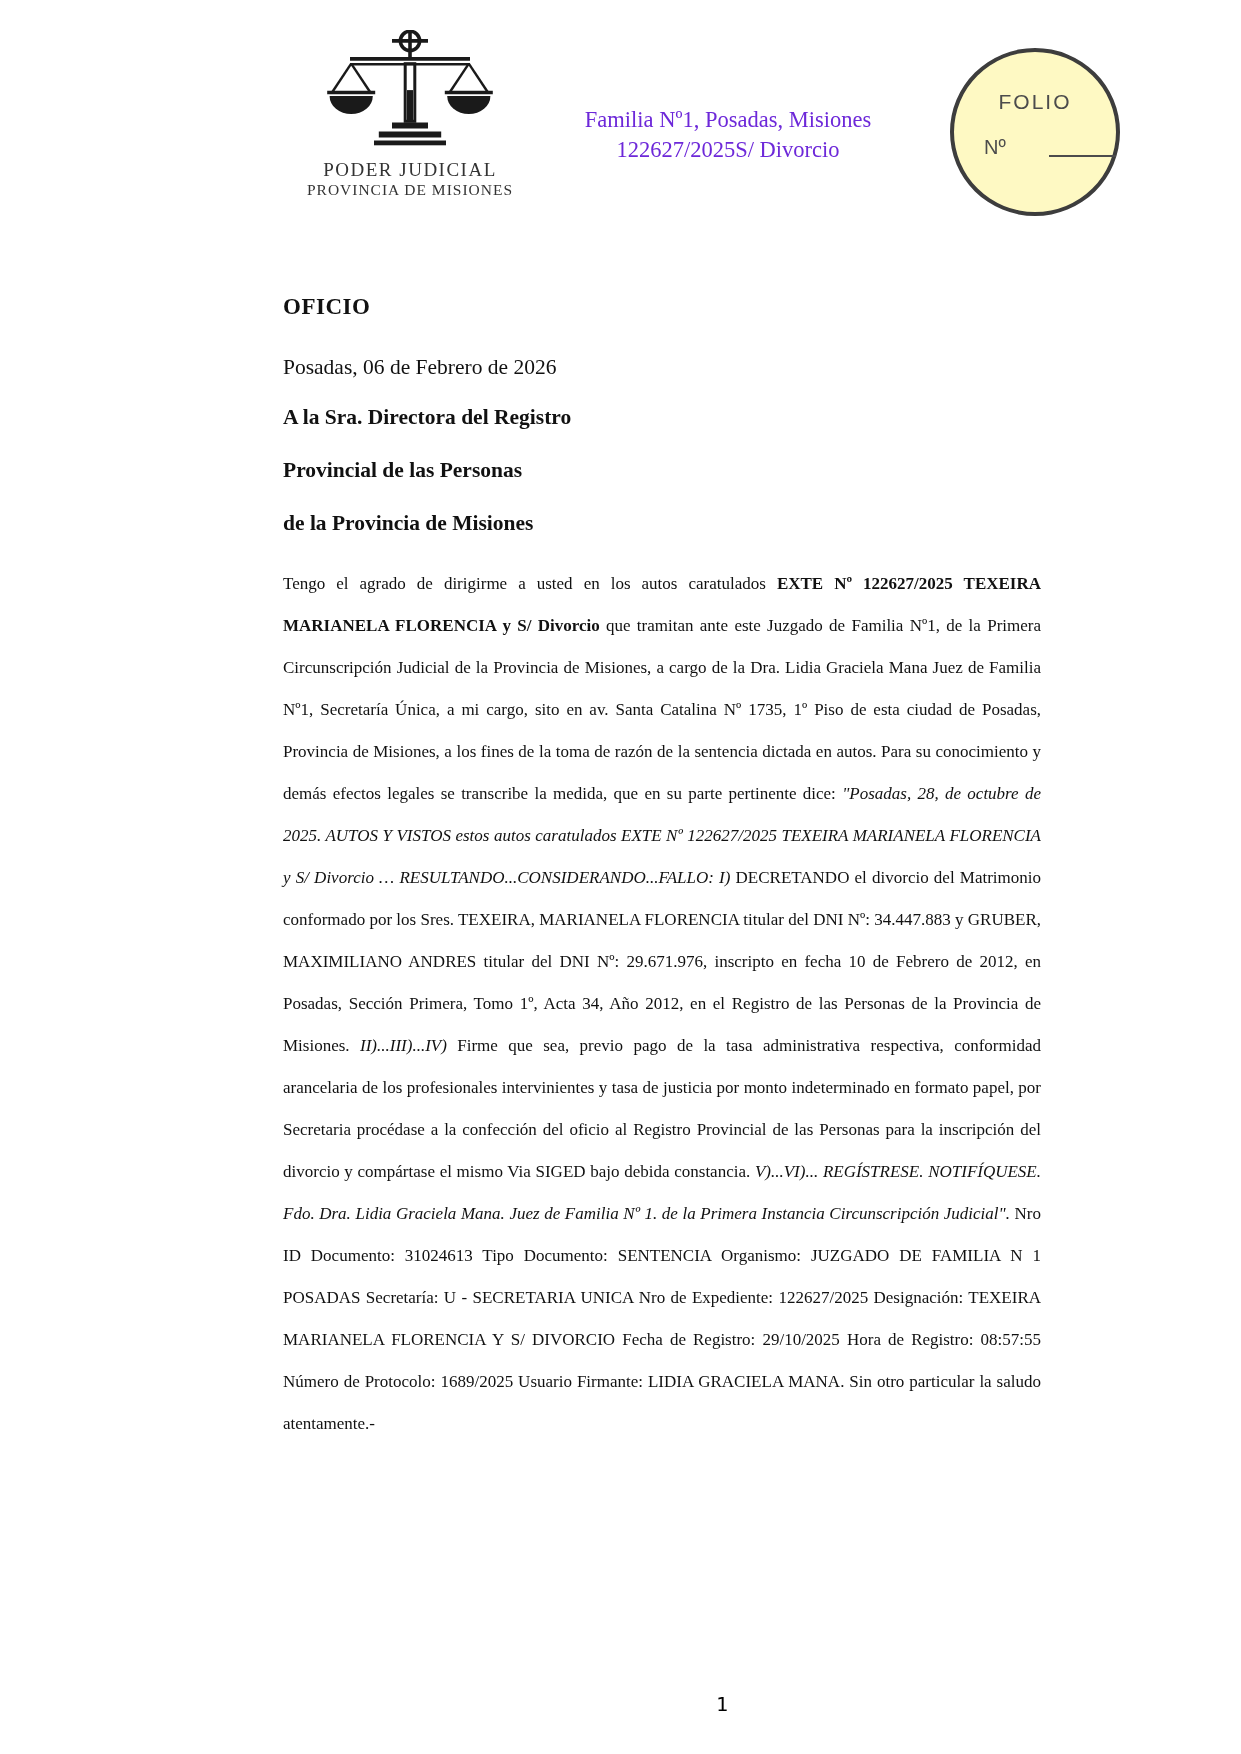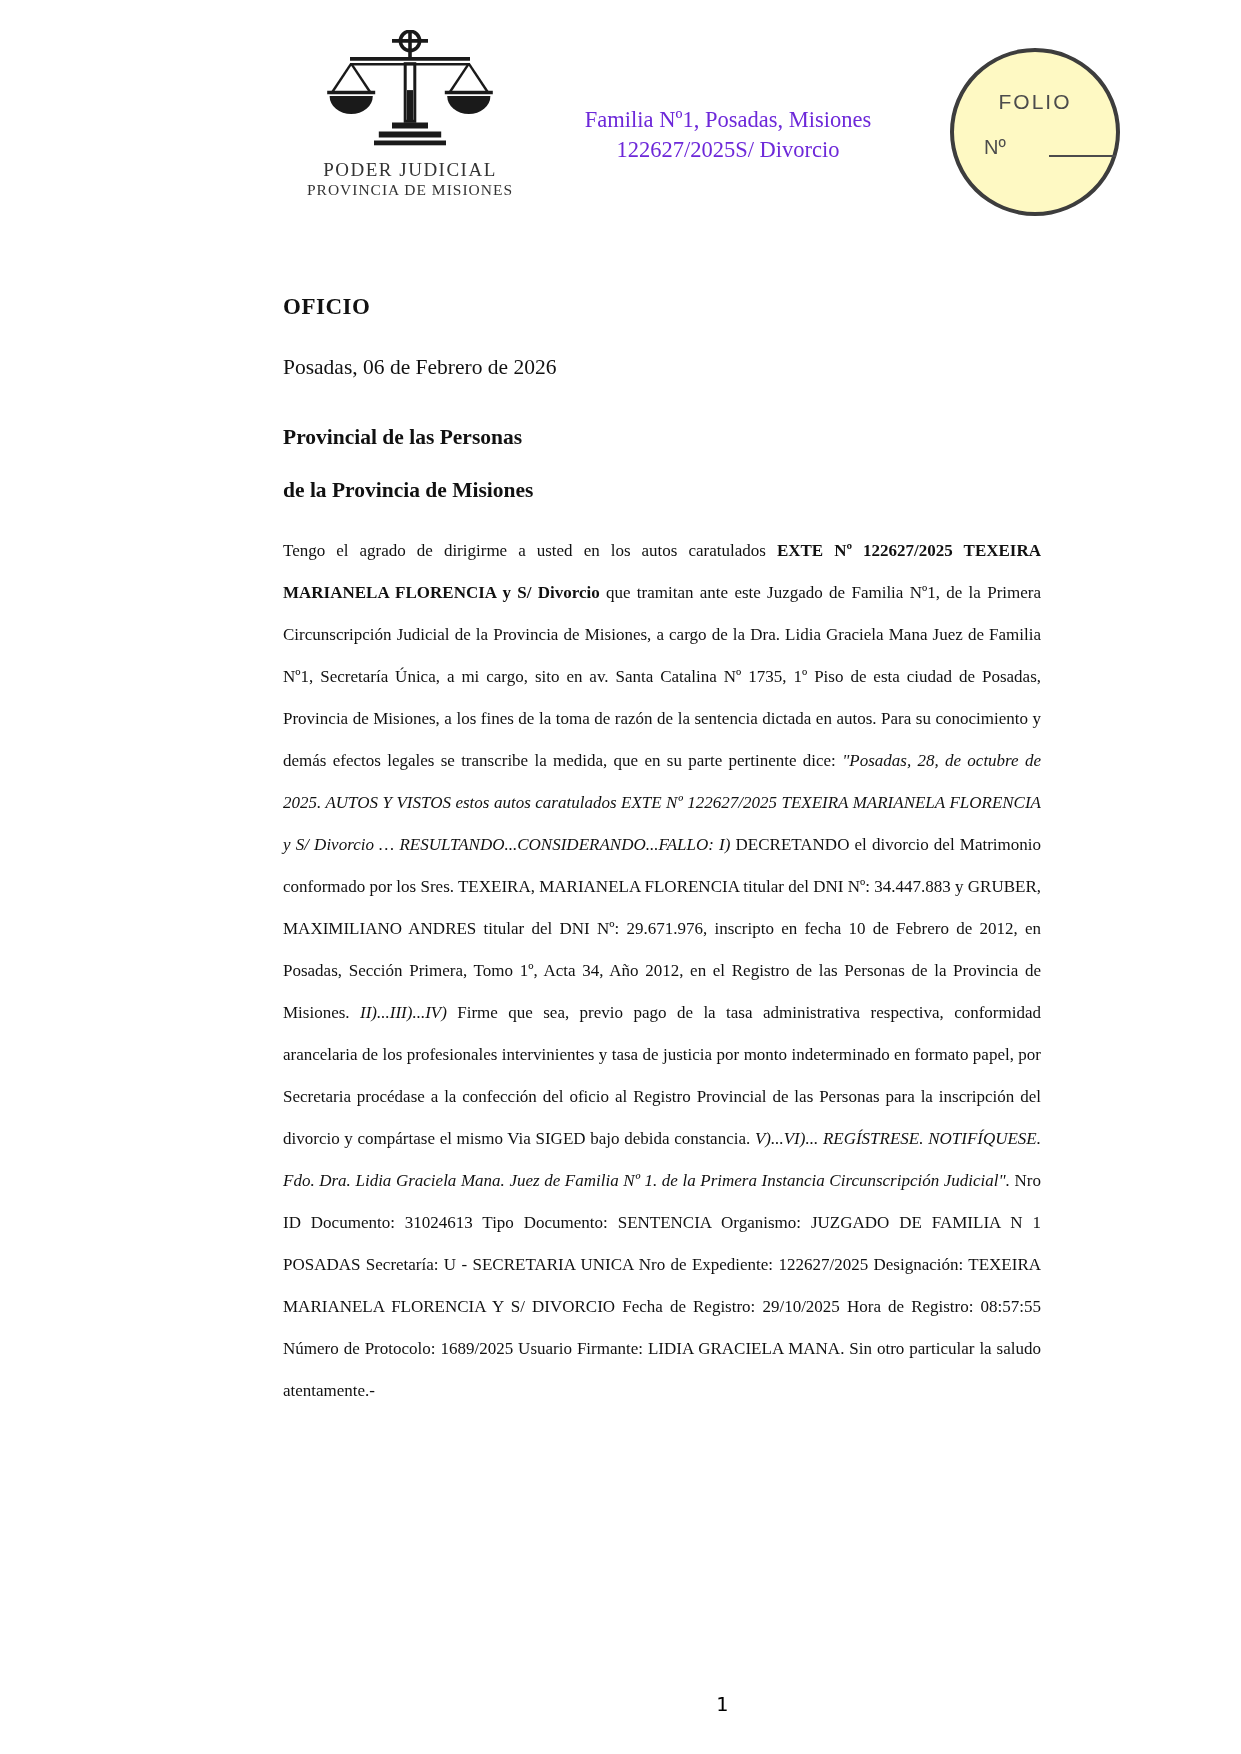--- a/index.html
+++ b/index.html
@@ -97,21 +97,21 @@
   .letter .title {
     font-size: 23px;
     font-weight: bold;
     line-height: 30px;
     margin: 0 0 32px 0;
     letter-spacing: 0.5px;
   }
   .letter .date {
     font-size: 21.5px;
     line-height: 26px;
-    margin: 0 0 44px 0;
+    margin: 0 0 24px 0;
   }
   .letter .addr {
     font-size: 21.5px;
     font-weight: bold;
     line-height: 26px;
     margin: 0 0 27px 0;
   }
   .letter .body {
     font-size: 17px;
     line-height: 42px;
@@ -180,20 +180,21 @@
     <div class="stamp-title">FOLIO</div>
     <div class="stamp-row">
       <span>Nº</span>
       <span class="stamp-line"></span>
     </div>
   </div>
 
   <div class="letter">
     <p class="title">OFICIO</p>
     <p class="date">Posadas, 06 de Febrero de 2026</p>
+    <p class="addr">A la Sra. Directora del Registro</p>
     <p class="addr">Provincial de las Personas</p>
     <p class="addr">de la Provincia de Misiones</p>
     <p class="body"><span class="seg-normal">Tengo el agrado de dirigirme a usted en los autos caratulados </span><span class="seg-bold">EXTE Nº 122627/2025 TEXEIRA MARIANELA FLORENCIA y S/ Divorcio</span><span class="seg-normal"> que tramitan ante este Juzgado de Familia Nº1, de la Primera Circunscripción Judicial de la Provincia de Misiones, a cargo de la Dra. Lidia Graciela Mana Juez de Familia Nº1, Secretaría Única, a mi cargo, sito en av. Santa Catalina Nº 1735, 1º Piso de esta ciudad de Posadas, Provincia de Misiones, a los fines de la toma de razón de la sentencia dictada en autos. Para su conocimiento y demás efectos legales se transcribe la medida, que en su parte pertinente dice: </span><span class="seg-italic">"Posadas, 28, de octubre de 2025. AUTOS Y VISTOS estos autos caratulados EXTE Nº 122627/2025 TEXEIRA MARIANELA FLORENCIA y S/ Divorcio … RESULTANDO...CONSIDERANDO...FALLO: I)</span><span class="seg-normal"> DECRETANDO el divorcio del Matrimonio conformado por los Sres. TEXEIRA, MARIANELA FLORENCIA titular del DNI Nº: 34.447.883 y GRUBER, MAXIMILIANO ANDRES titular del DNI Nº: 29.671.976, inscripto en fecha 10 de Febrero de 2012, en Posadas, Sección Primera, Tomo 1º, Acta 34, Año 2012, en el Registro de las Personas de la Provincia de Misiones. </span><span class="seg-italic">II)...III)...IV)</span><span class="seg-normal"> Firme que sea, previo pago de la tasa administrativa respectiva, conformidad arancelaria de los profesionales intervinientes y tasa de justicia por monto indeterminado en formato papel, por Secretaria procédase a la confección del oficio al Registro Provincial de las Personas para la inscripción del divorcio y compártase el mismo Via SIGED bajo debida constancia. </span><span class="seg-italic">V)...VI)... REGÍSTRESE. NOTIFÍQUESE. Fdo. Dra. Lidia Graciela Mana. Juez de Familia Nº 1. de la Primera Instancia Circunscripción Judicial".</span><span class="seg-normal"> Nro ID Documento: 31024613 Tipo Documento: SENTENCIA Organismo: JUZGADO DE FAMILIA N 1 POSADAS Secretaría: U - SECRETARIA UNICA Nro de Expediente: 122627/2025 Designación: TEXEIRA MARIANELA FLORENCIA Y S/ DIVORCIO Fecha de Registro: 29/10/2025 Hora de Registro: 08:57:55 Número de Protocolo: 1689/2025 Usuario Firmante: LIDIA GRACIELA MANA. Sin otro particular la saludo atentamente.-</span></p>
   </div>
 
   <div class="pagenum">1</div>
 
 </div>
 
 </body></html>

